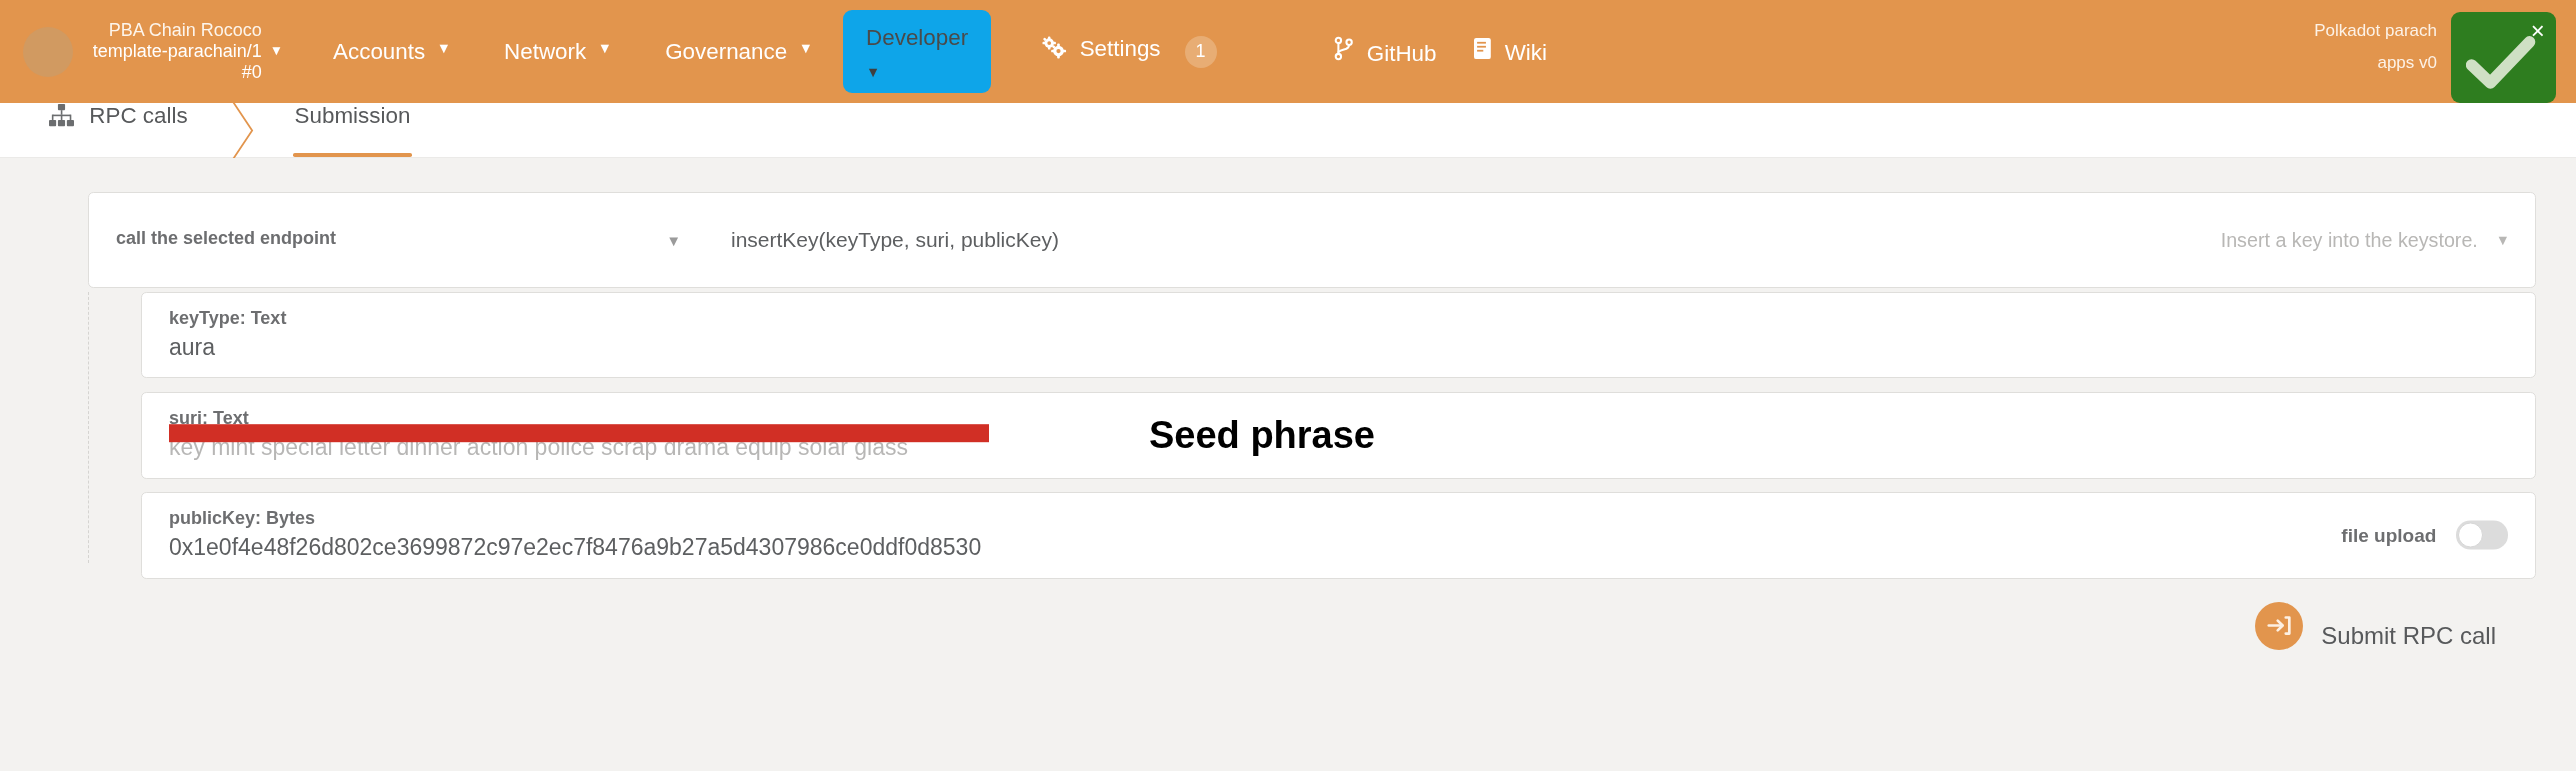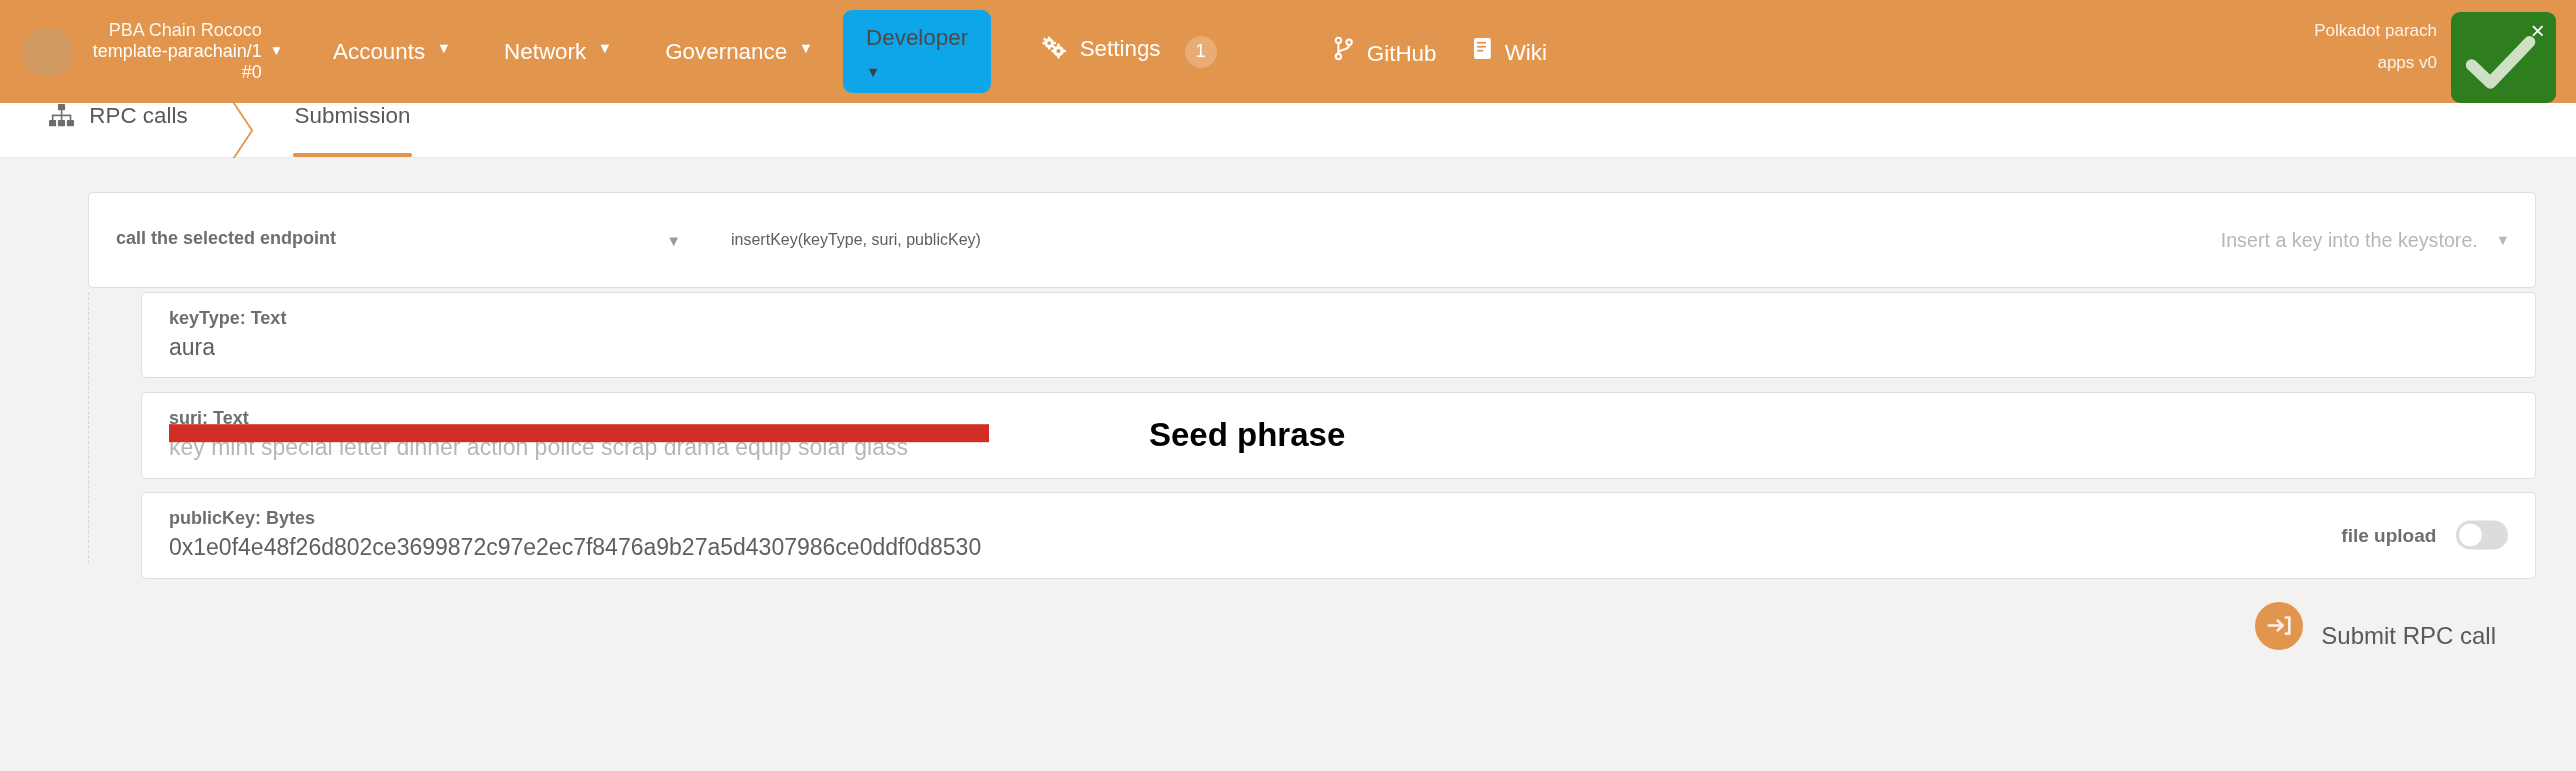--- a/index.html
+++ b/index.html
@@ -231,21 +231,21 @@
     color: #5d5f61;
   }
   .endpoint-select .caret {
     position: absolute;
     right: 25px; top: 50%;
     transform: translateY(-50%);
     color: #9b9b9b;
     font-size: 15px;
   }
   .method-name {
-    font-size: 16px;
+    font-size: 21px;
     color: #5d5f61;
     margin-left: 25px;
   }
   .endpoint-hint {
     margin-left: auto;
     display: flex;
     align-items: center;
     gap: 18px;
     color: #b8b7b5;
     font-size: 19.7px;
@@ -302,21 +302,21 @@
     background: #d12f25;
     top: 50%;
     transform: translateY(-60%);
     pointer-events: none;
   }
   .annotation {
     position: absolute;
     left: 1007px;
     top: 50%;
     transform: translateY(-50%);
-    font-size: 33px;
+    font-size: 38px;
     font-weight: bold;
     color: #000000;
     white-space: nowrap;
   }
   .field-right {
     position: absolute;
     right: 27px;
     top: 50%;
     transform: translateY(-50%);
     display: flex;

